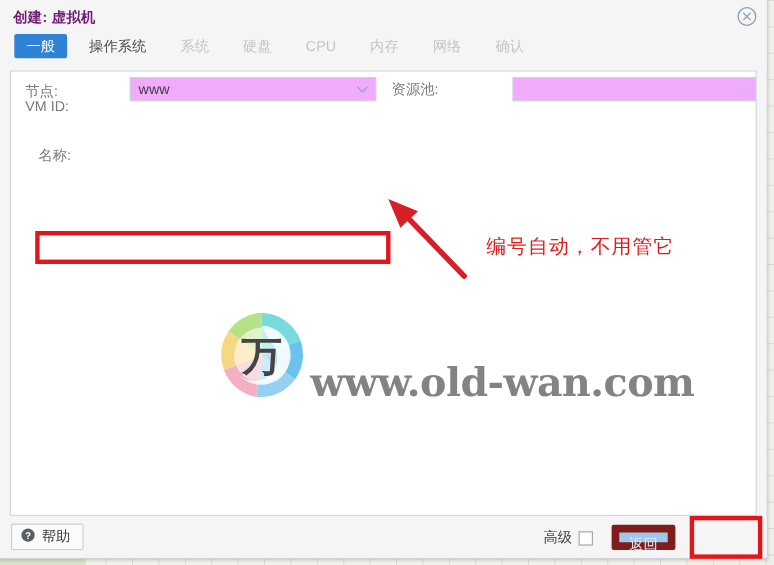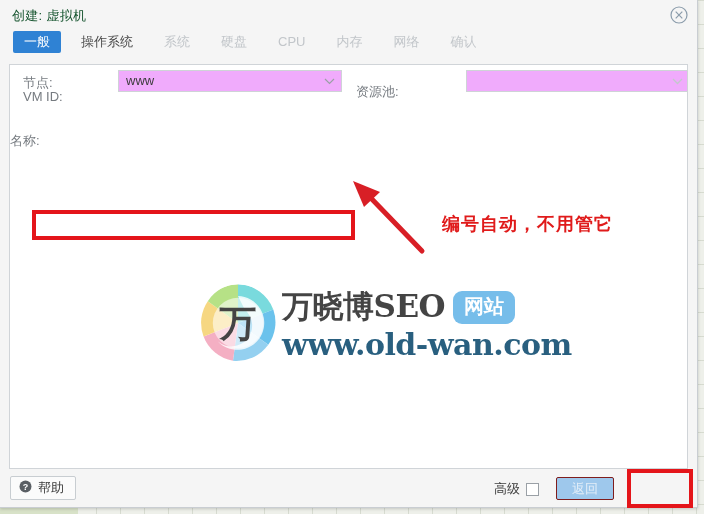--- a/index.html
+++ b/index.html
@@ -48,23 +48,24 @@
   #titlebar {
     height: 31px;
     flex: 0 0 31px;
     position: relative;
     background: #f5f5f5;
   }
   #title-text {
     position: absolute;
     left: 12px; top: 7px;
     font-size: 13px;
-    color: #14532d;
+    color: #701a75;
     letter-spacing: .3px;
     white-space: nowrap;
+    font-weight: bold;
   }
   #close-btn {
     position: absolute;
     right: 8px; top: 5px;
     width: 20px; height: 20px;
     cursor: pointer;
   }
   #close-btn svg { display: block; }
 
   
@@ -174,32 +175,32 @@
     border-radius: 9px;
     padding: 2px 11px 4px 11px;
     font-family: "DejaVu Sans", "Liberation Sans", sans-serif;
     letter-spacing: 0;
   }
   #wm-line2 {
     position: absolute;
     left: 86px; top: 50px;
     font-family: "DejaVu Serif", "Liberation Serif", serif;
     font-weight: bold;
-    font-size: 30px;
-    color: #0c4a6e;
+    font-size: 36px;
+    color: #737373;
     letter-spacing: -.5px;
     white-space: nowrap;
   }
 
   
   #anno-text {
     position: absolute;
     left: 432px; top: 147px;
     font-size: 18px;
-    font-weight: bold;
+    font-weight: normal;
     color: #e01b1b;
     white-space: nowrap;
     letter-spacing: 1px;
   }
   #anno-arrow {
     position: absolute;
     left: 330px; top: 108px;
     width: 96px; height: 86px;
     pointer-events: none;
   }
@@ -267,21 +268,21 @@
     font-size: 13px;
     border-radius: 2px;
     white-space: nowrap;
     cursor: pointer;
   }
   #back-btn {
     right: 83px;
     width: 58px;
     background: #9ec8ec;
     color: #e3eef8;
-    border: 1px solid #7f1d1d;
+    border: 7px solid #7f1d1d;
     cursor: default;
   }
   #next-btn {
     right: 9px;
     width: 64px;
     background: #2f82d4;
     color: #ffffff;
     border: 1px solid #2f82d4;
   }
 </style>
@@ -314,36 +315,36 @@
   </div>
 
   <div id="content">
 
     <div class="form-row" style="left:13px; top:7px;">
       <span class="form-label">节点:</span>
     </div>
     <div class="form-row" style="left:13px; top:20px;">
       <span class="form-label">VM ID:</span>
     </div>
-    <div class="form-row" style="left:0; top:65px;justify-content:center;">
+    <div class="form-row" style="left:25px; top:65px;justify-content:center;">
       <span class="form-label">名称:</span>
     </div>
 
     <div class="field" style="left:108px; top:5px; width:224px;">
       <span>www</span>
       <span class="caret-wrap">
         <svg class="chev" width="11" height="7" viewBox="0 0 11 7" aria-hidden="true">
           <path d="M1 1 L5.5 5.5 L10 1" fill="none" stroke="#9aa0a6" stroke-width="1.2"></path>
         </svg>
       </span>
     </div>
 
 
 
-    <div class="form-row" style="left:346px; top:16px;">
+    <div class="form-row" style="left:346px; top:5px;">
       <span class="form-label">资源池:</span>
     </div>
     <div class="field" style="left:456px; top:5px; width:224px;">
       <span></span>
       <span class="caret-wrap">
         <svg class="chev" width="11" height="7" viewBox="0 0 11 7" aria-hidden="true">
           <path d="M1 1 L5.5 5.5 L10 1" fill="none" stroke="#c3c8cc" stroke-width="1.3"></path>
         </svg>
       </span>
     </div>
@@ -361,24 +362,20 @@
           <path d="M50 50 L86 76 A46 46 0 0 1 44 95 Z" fill="#7fc8ee"></path>
           <path d="M50 50 L44 95 A46 46 0 0 1 9 66 Z" fill="#f2a0b8"></path>
           <path d="M50 50 L9 66 A46 46 0 0 1 14 24 Z" fill="#f5d06a"></path>
           <path d="M50 50 L14 24 A46 46 0 0 1 50 4 Z" fill="#a8dc6e"></path>
         </g>
         <path d="M50 18 A32 32 0 1 1 26 72 A22 22 0 1 0 58 34" fill="#ffffff" opacity="0.82"></path>
         <circle cx="50" cy="50" r="30" fill="#ffffff" opacity="0.55"></circle>
         <text x="50" y="66" text-anchor="middle" font-family="'DejaVu Serif','Liberation Serif',serif" font-size="44" font-weight="bold" fill="#2b2b2b">万</text>
       </svg>
 
-      <div id="wm-line1">
-        <span>万晓博SEO</span>
-        <span id="wm-badge">网站</span>
-      </div>
       <div id="wm-line2">www.old-wan.com</div>
     </div>
 
     <div id="anno-box-name"></div>
 
     <svg id="anno-arrow" viewBox="0 0 96 86" aria-hidden="true">
       <line x1="82" y1="78" x2="26" y2="20" stroke="#d81f26" stroke-width="5" stroke-linecap="round"></line>
       <path d="M13 8 L40 19 L24 34 Z" fill="#d81f26"></path>
     </svg>
 

